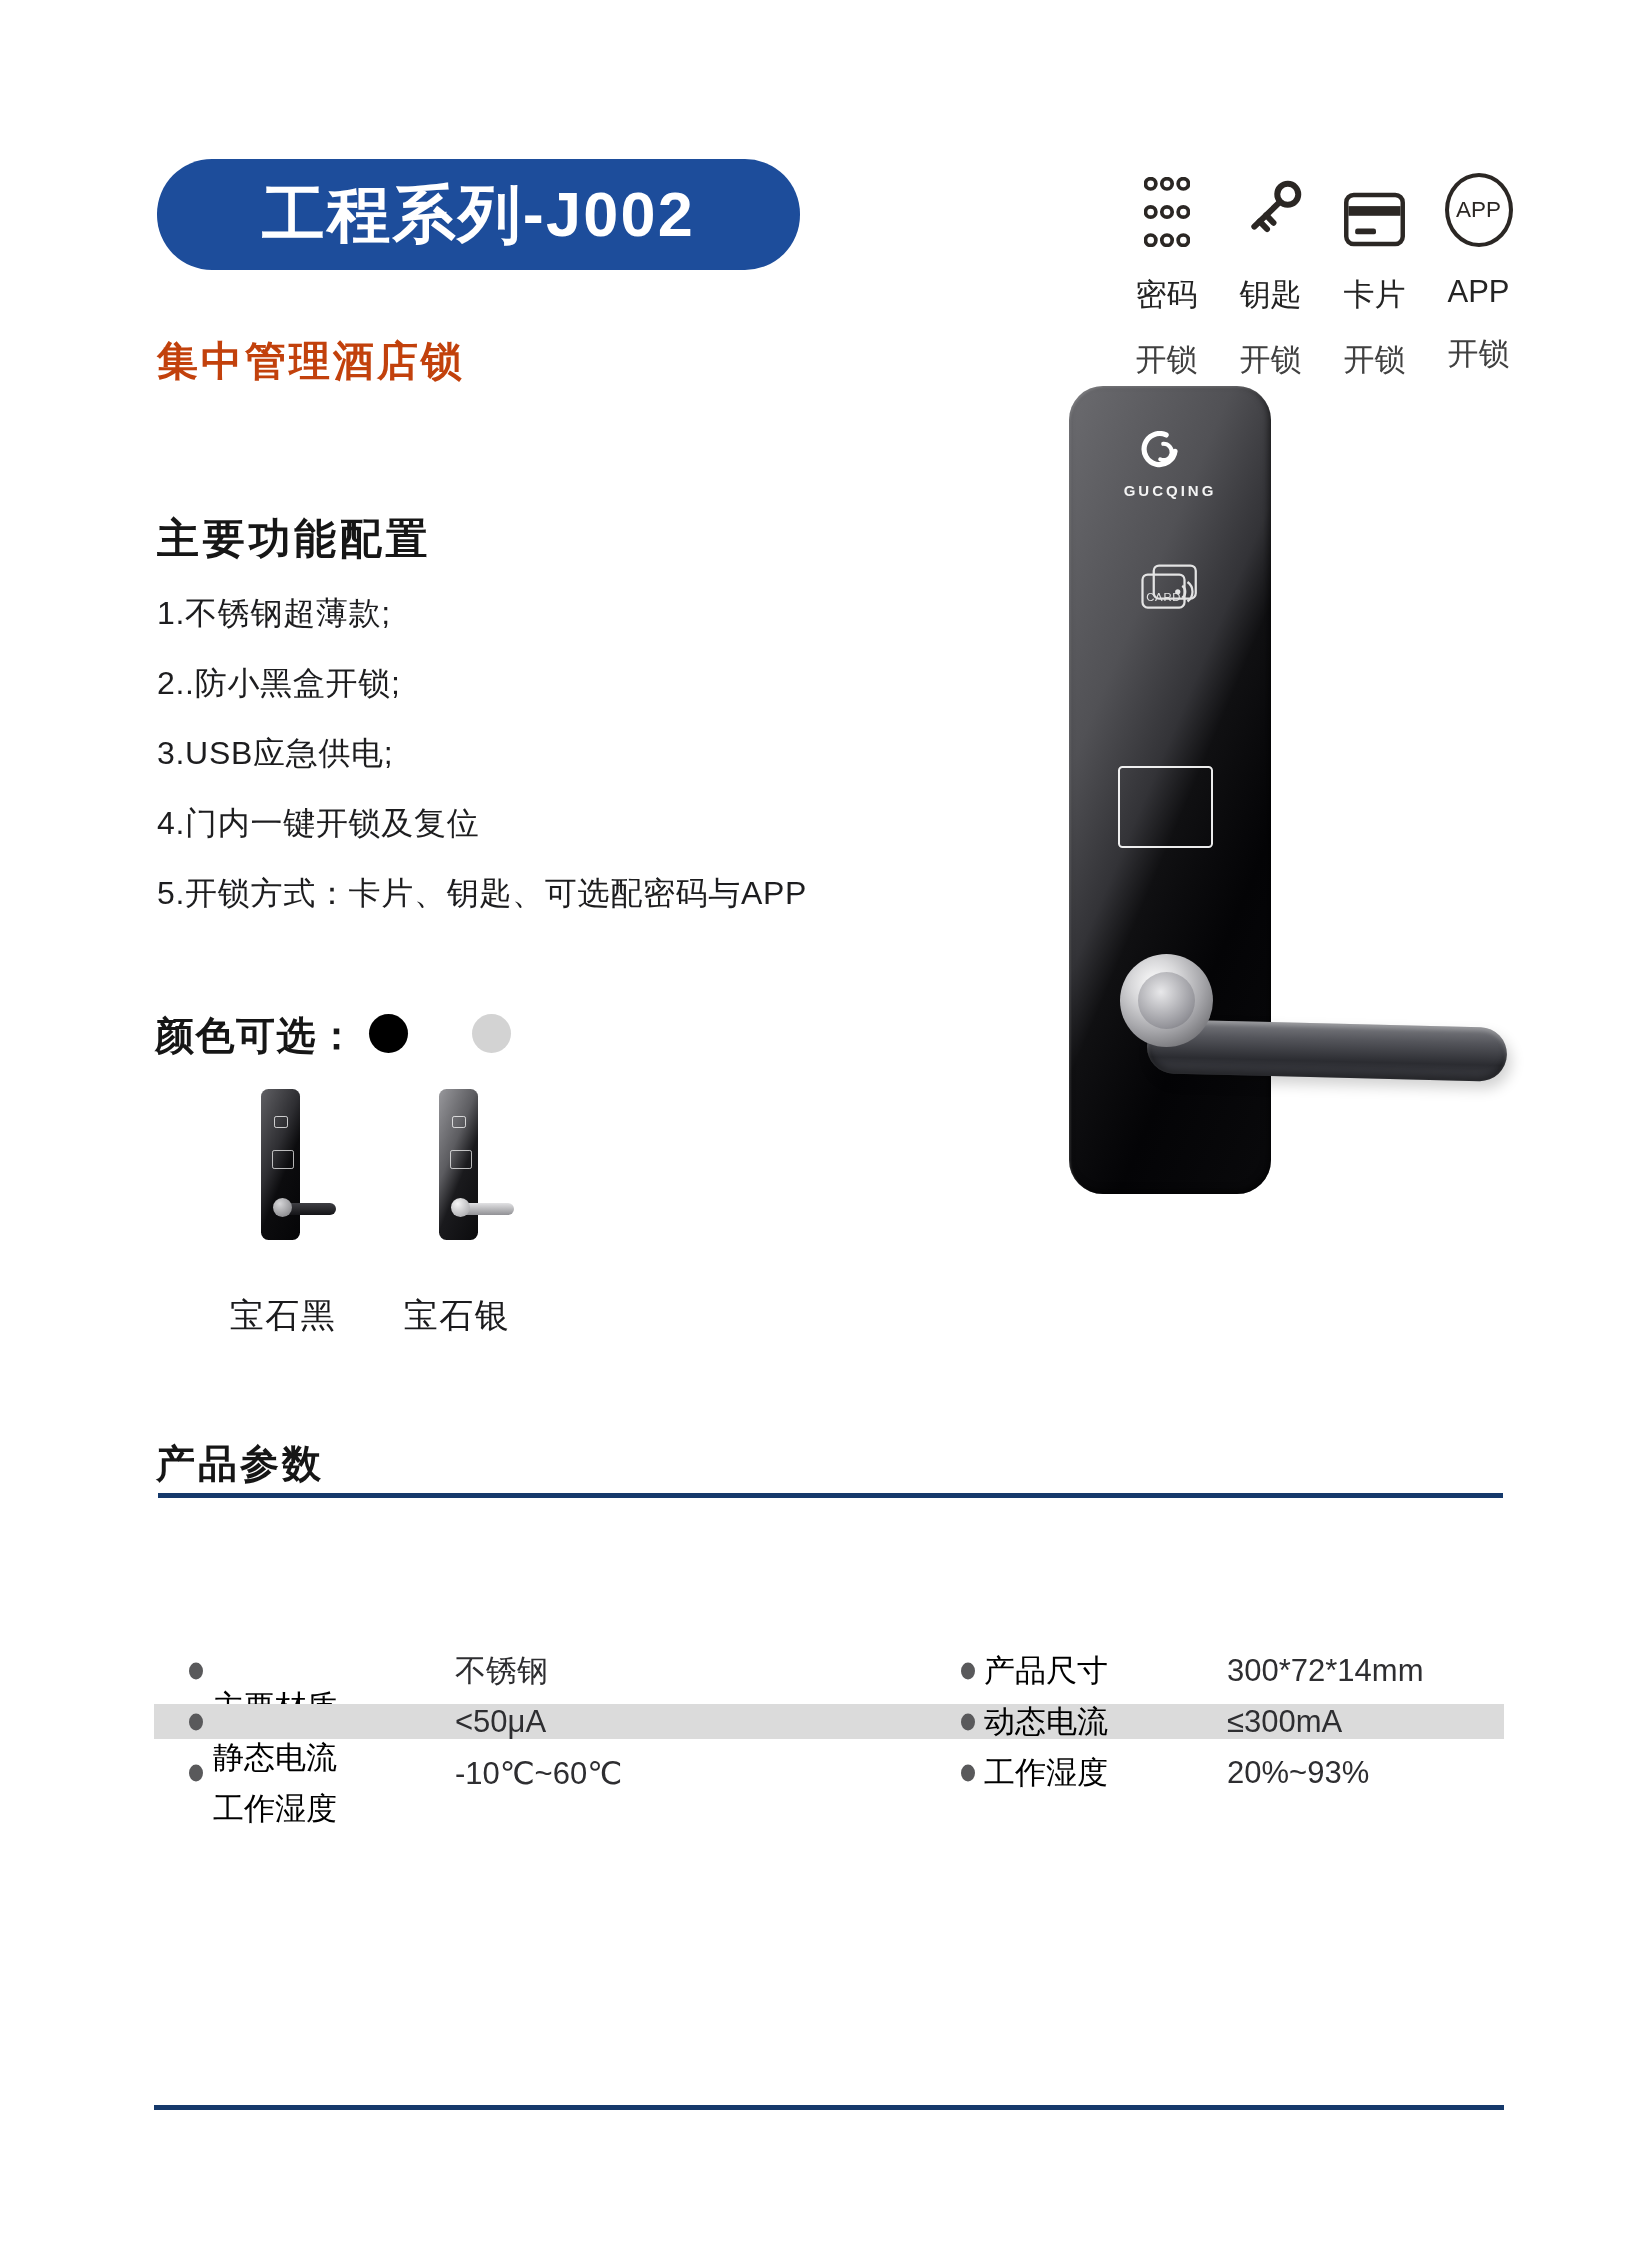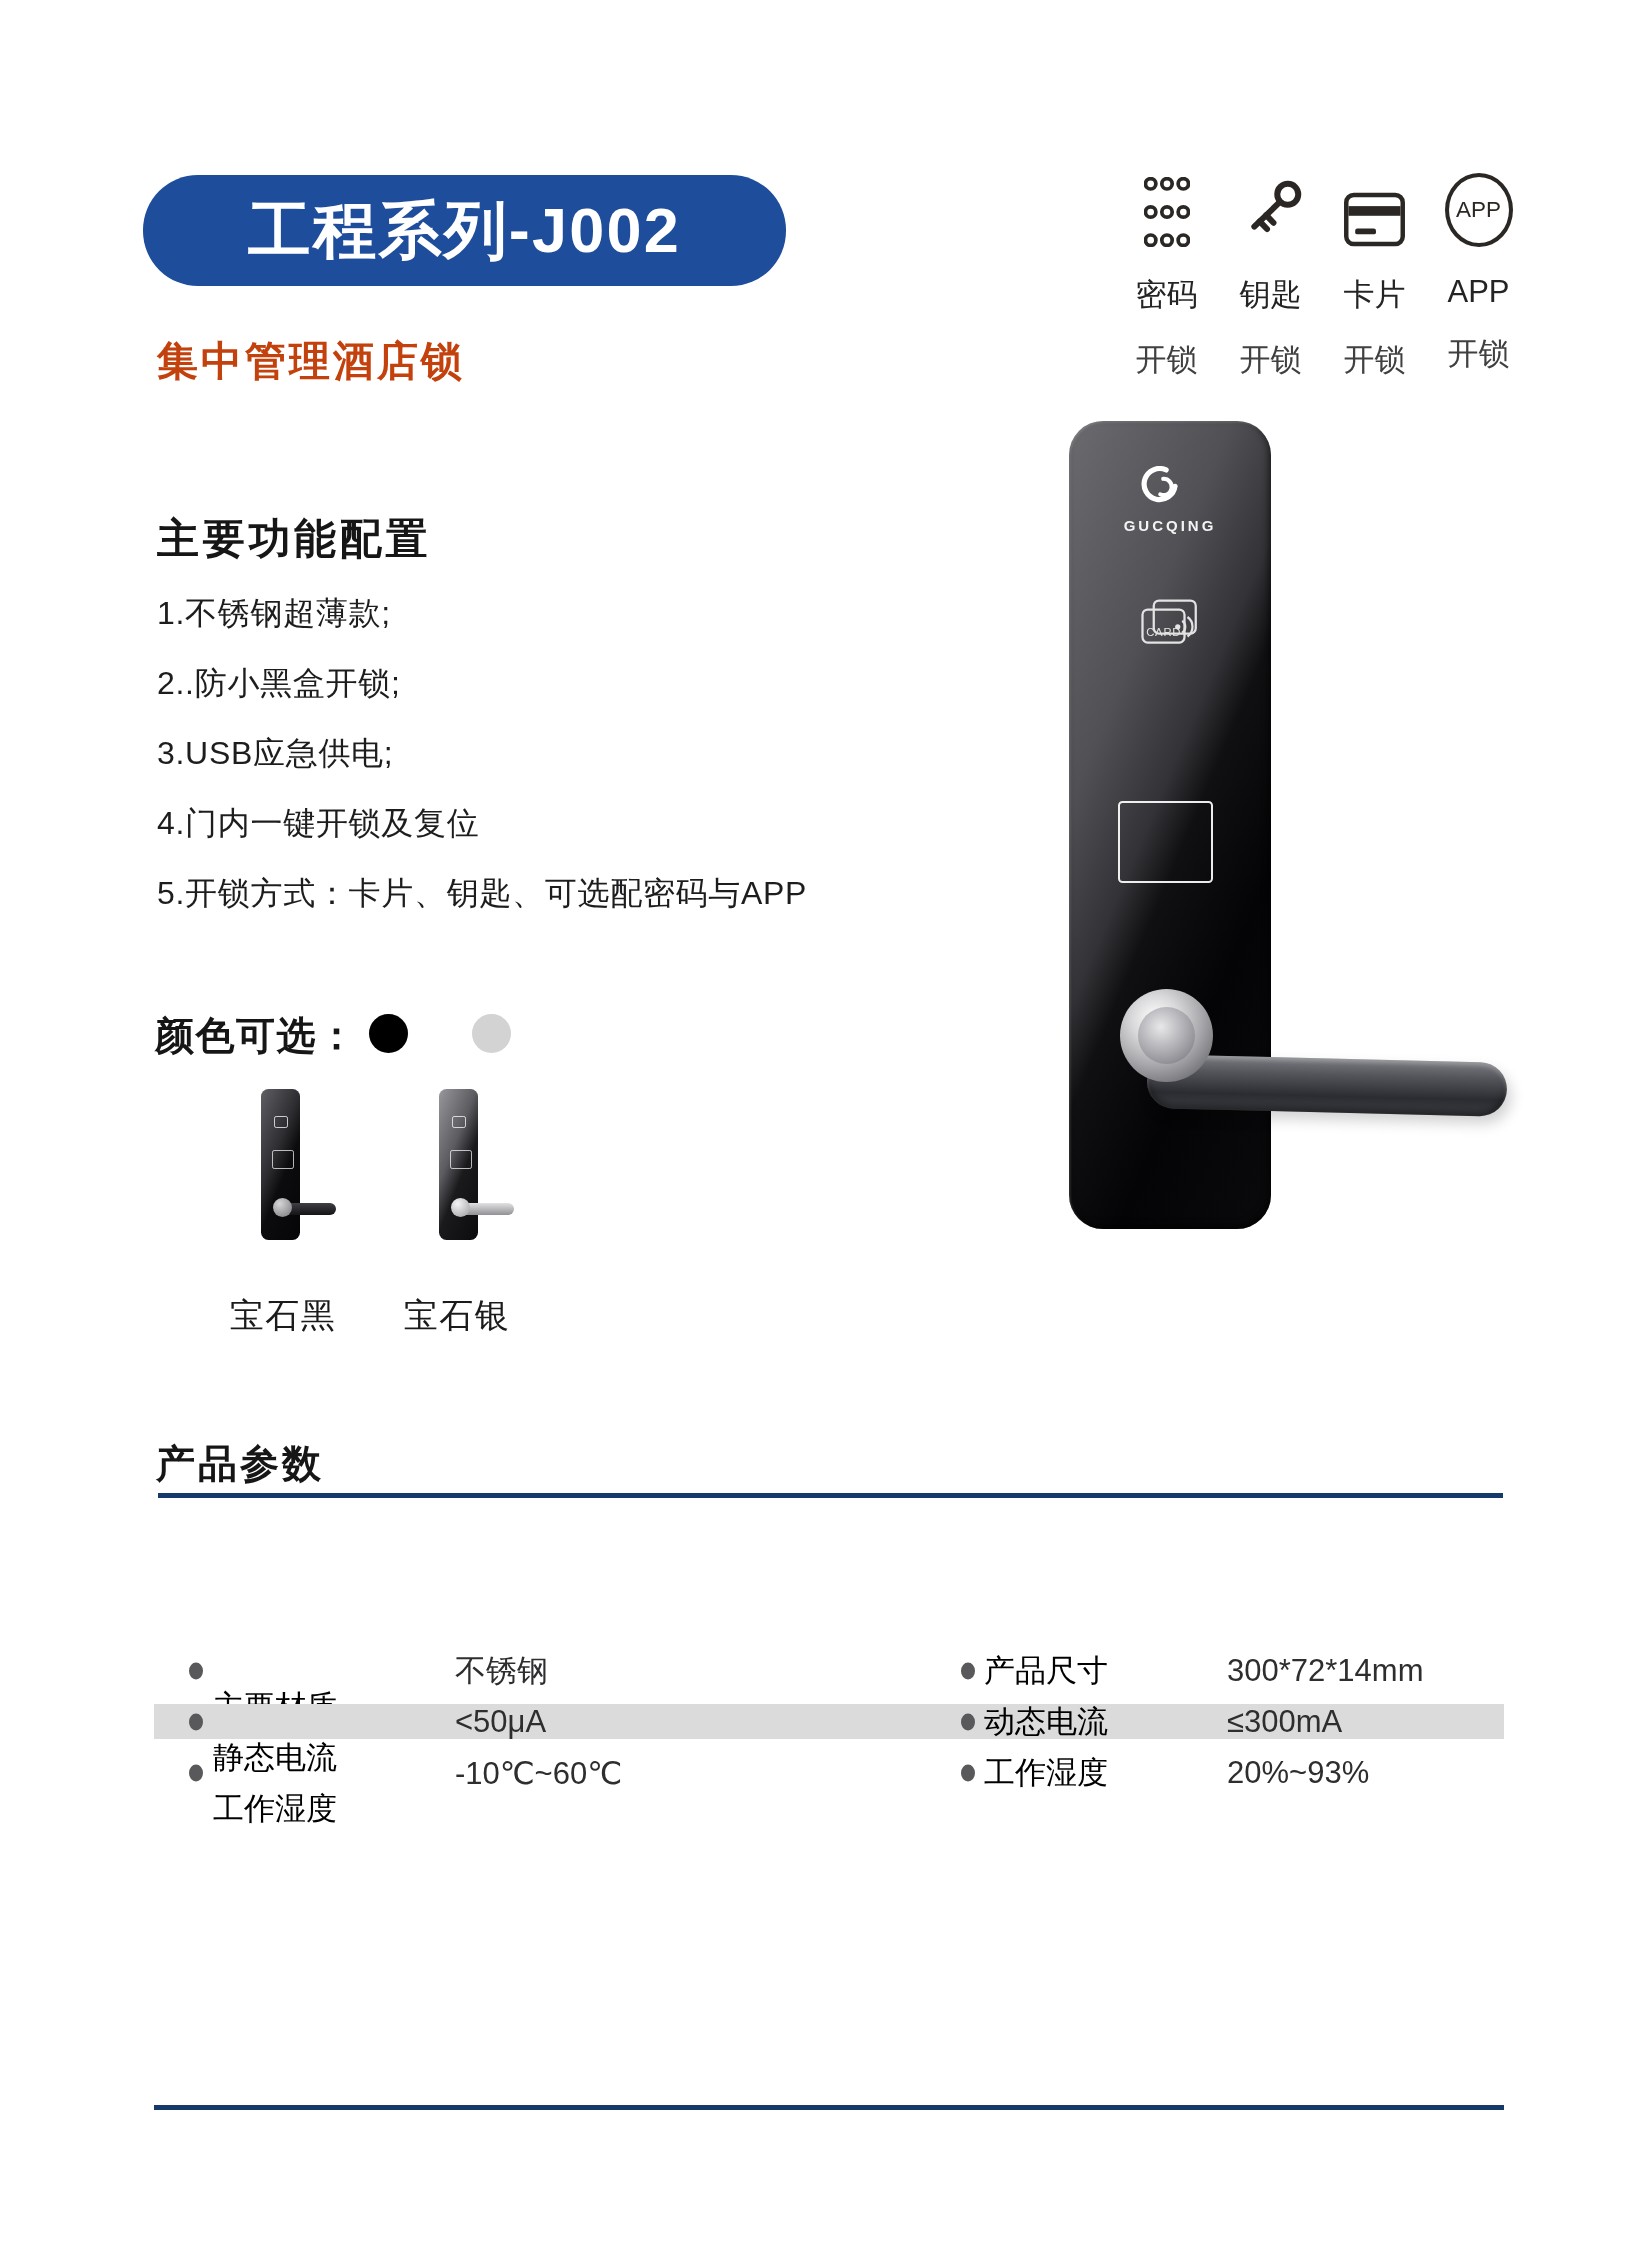--- a/index.html
+++ b/index.html
@@ -1,20 +1,20 @@
 <!DOCTYPE html>
 <html style="font-size:12px"><head>
 <meta charset="utf-8">
 <style>
   html,body{margin:0;padding:0;}
   body{width:1650px;height:2250px;background:#ffffff;font-family:"Liberation Sans","DejaVu Sans",sans-serif;position:relative;overflow:hidden;}
   .canvas{position:absolute;left:0;top:0;width:1650px;height:2250px;}
 
   
-  .pill{position:absolute;left:143px;top:159px;width:643px;height:111px;background:#1d4d9b;border-radius:55px;display:flex;align-items:center;justify-content:center;margin-top:16px;}
+  .pill{position:absolute;left:157px;top:159px;width:643px;height:111px;background:#1d4d9b;border-radius:55px;display:flex;align-items:center;justify-content:center;}
   .pill span{font-size:63px;font-weight:bold;color:#ffffff;letter-spacing:2.2px;}
   .subtitle{position:absolute;left:157px;top:334px;font-size:41px;font-weight:bold;color:#c2410c;letter-spacing:3px;}
 
   
   .methods{position:absolute;left:1117px;top:166px;width:411px;display:flex;justify-content:space-between;}
   .method{display:flex;flex-direction:column;align-items:center;width:99px;}
   .icon-box{height:81px;display:flex;align-items:flex-end;justify-content:center;}
   .m-line1{margin-top:27px;font-size:31px;color:#242424;white-space:nowrap;}
   .m-line2{margin-top:22.5px;font-size:31px;color:#404040;white-space:nowrap;}
   .app-circle{width:60px;height:66px;border:4.5px solid #2b2724;border-radius:50%;display:flex;align-items:center;justify-content:center;}
@@ -46,21 +46,21 @@
   .mini-black .mlev{background:linear-gradient(180deg,#3f3f44,#141417);}
   .mini-silver .mlev{background:linear-gradient(180deg,#e2e2e4,#919195);}
   .mros{position:absolute;left:12px;top:109px;width:19px;height:19px;border-radius:50%;}
   .mini-black .mros{background:radial-gradient(circle at 35% 30%,#d6d6d8,#77777b);}
   .mini-silver .mros{background:radial-gradient(circle at 35% 30%,#f5f5f6,#9c9ca0);}
   .mini-label{position:absolute;top:1267px;width:120px;text-align:center;font-size:34px;color:#1b1b1d;letter-spacing:1.5px;margin-top:26px;}
   .lbl-black{left:223px;}
   .lbl-silver{left:397px;}
 
   
-  .lock{position:absolute;left:1069px;top:421px;width:457px;height:825px;}
+  .lock{position:absolute;left:1069px;top:386px;width:457px;height:825px;}
   .lock-body{position:absolute;left:0;top:0;width:202px;height:808px;border-radius:34px;
     background:linear-gradient(113deg,#6b6b6f 0%,#515155 30%,#333337 46%,#101012 54%,#040406 72%,#0a0a0c 100%);
     box-shadow:inset 1.5px 1.5px 2.2px rgba(255,255,255,.16), inset -2.2px -3px 7.5px rgba(0,0,0,.6);}
   .brand-mark{position:absolute;left:72px;top:45px;}
   .brand-name{position:absolute;left:0;top:96px;width:202px;text-align:center;font-size:15px;font-weight:700;letter-spacing:3px;color:#f4f4f4;}
   .card-badge{position:absolute;left:69px;top:175px;}
   .touch-square{position:absolute;left:49px;top:380px;width:91px;height:78px;border:2.2px solid rgba(255,255,255,.92);border-radius:4.5px;}
   .lever{position:absolute;left:78px;top:633px;width:360px;height:54px;border-radius:27px;
     background:linear-gradient(180deg,#7b7c81 0%,#54555b 30%,#2b2c31 70%,#404147 100%);
     box-shadow:inset 0 3px 4.5px rgba(255,255,255,.28), inset 0 -4.5px 7.5px rgba(0,0,0,.45), 4.5px 7.5px 13.5px rgba(0,0,0,.18);

